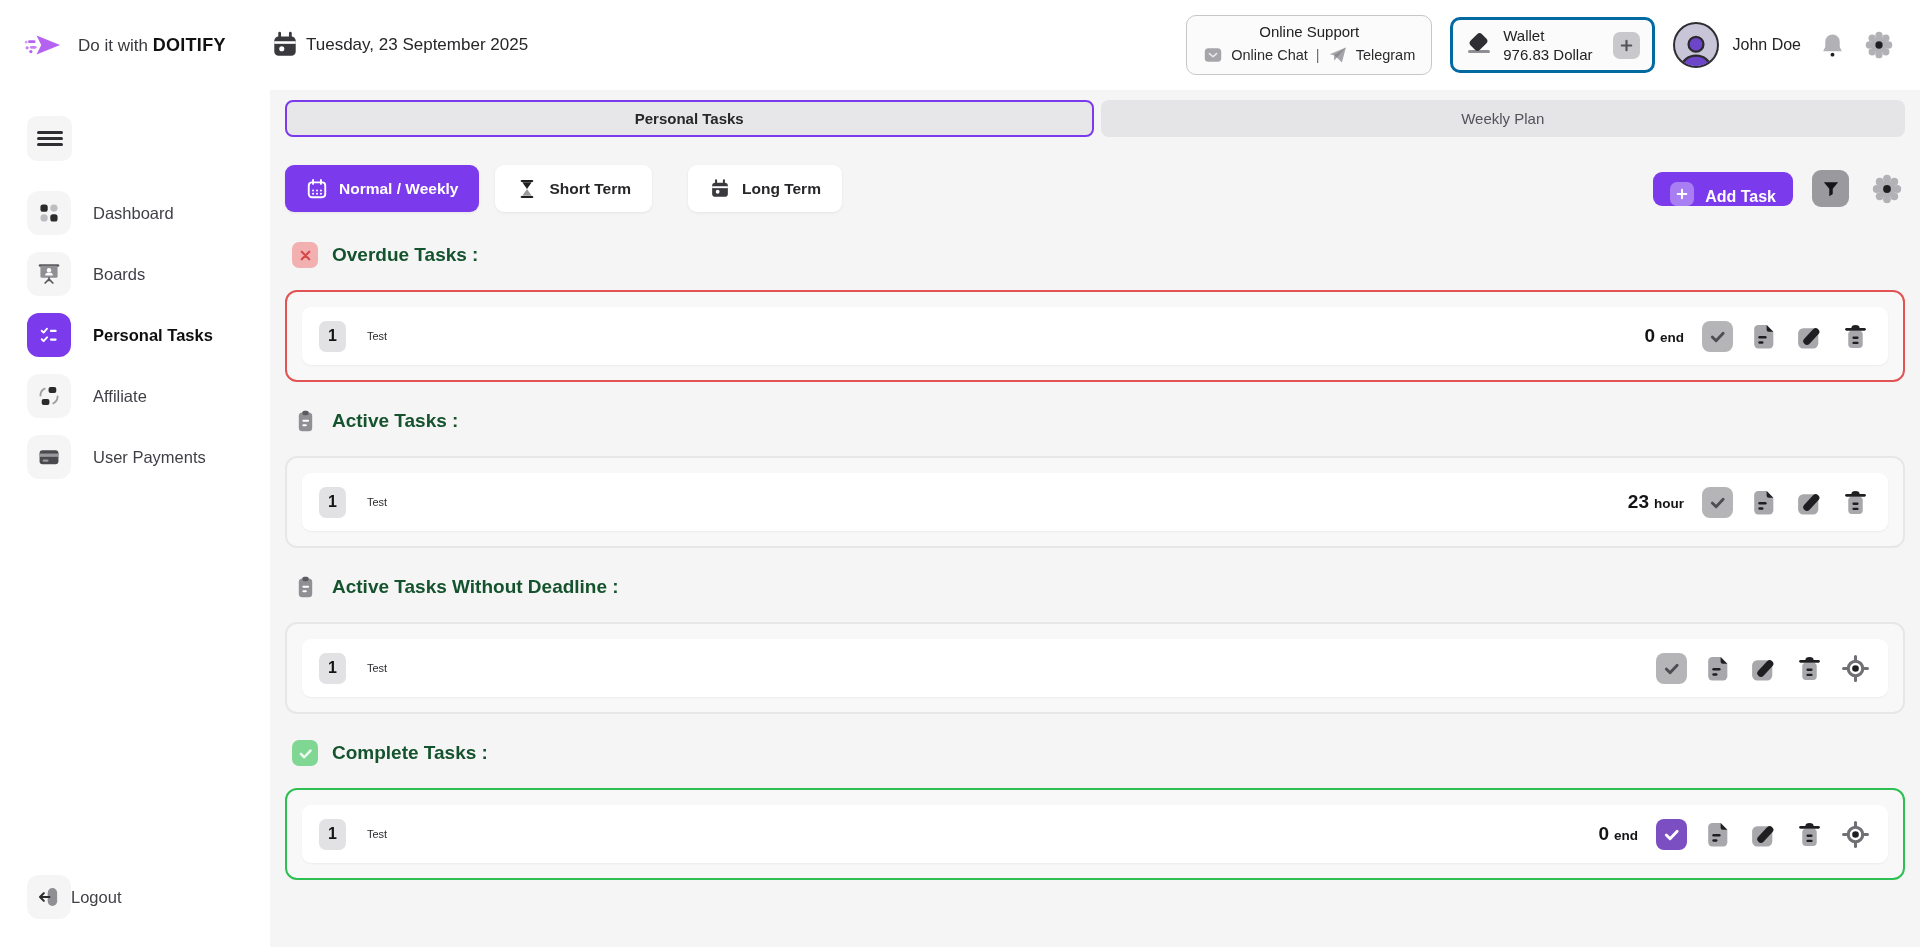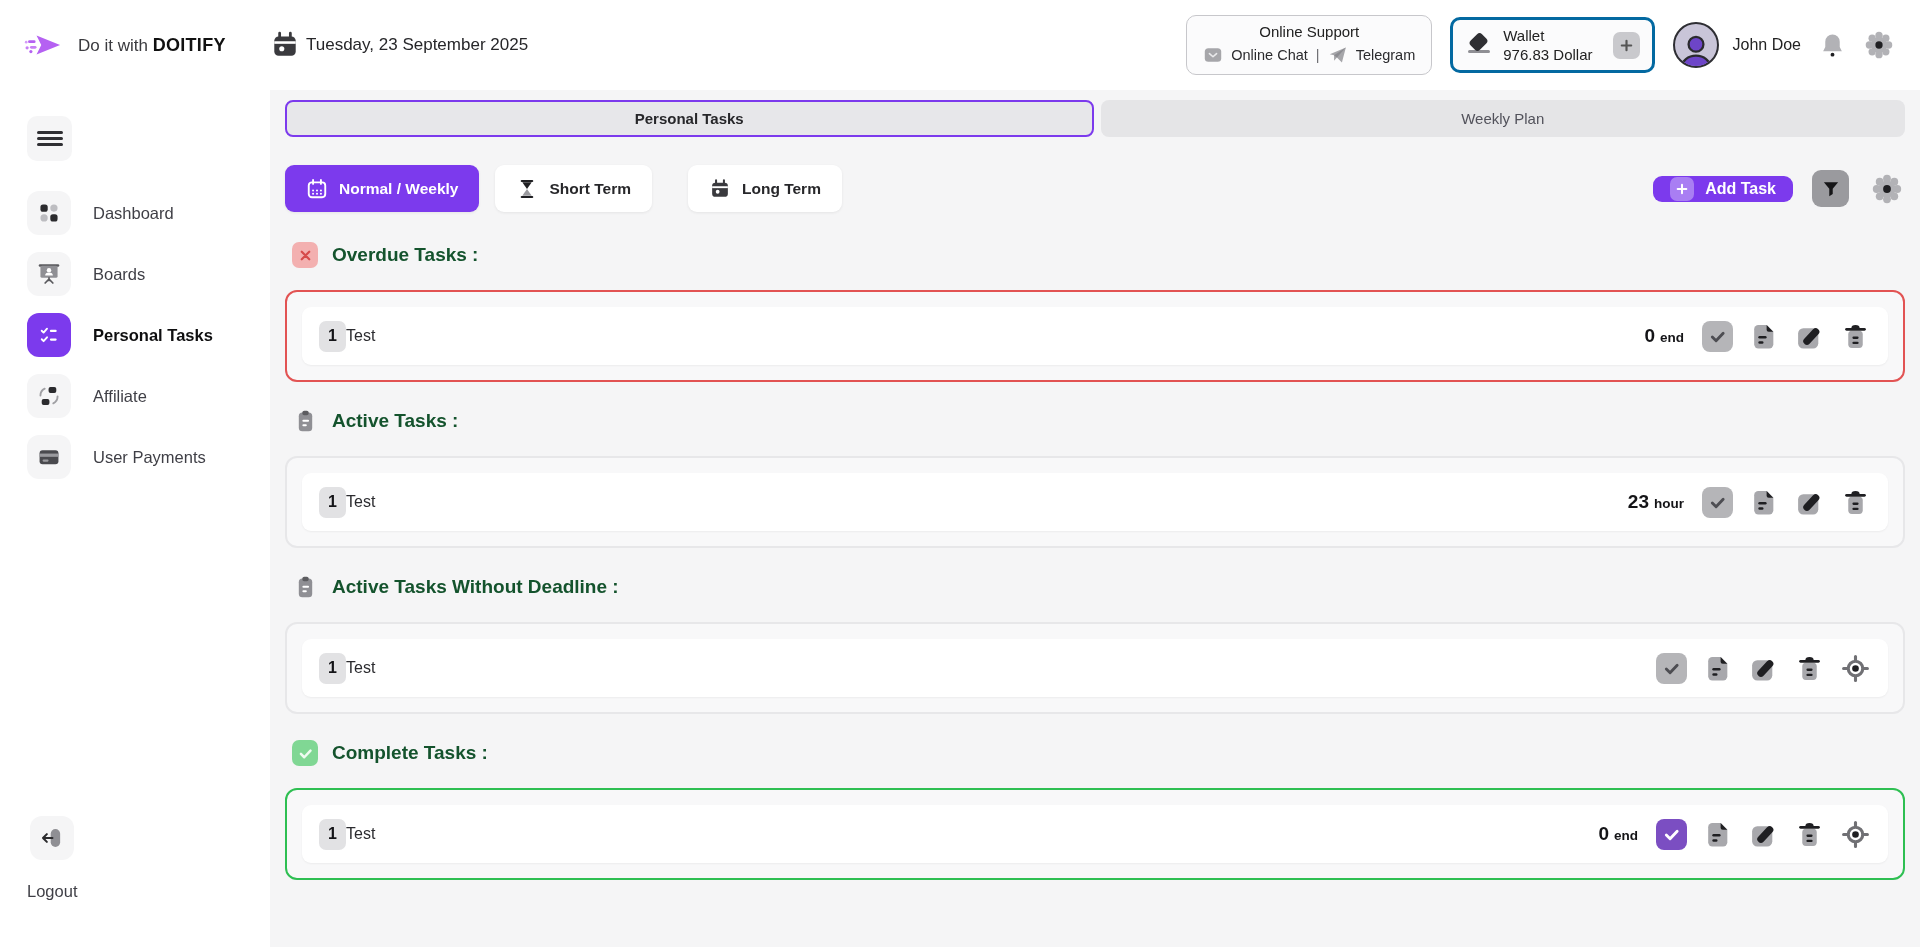--- a/index.html
+++ b/index.html
@@ -45,43 +45,43 @@
   .hamburger { margin:26px 0 0 27px; width:45px; height:45px; background:#f5f5f6; border:none;
                border-radius:10px; display:grid; place-items:center; cursor:pointer; }
   .hamburger span { display:block; width:26px; height:3px; background:#2f2f33; border-radius:2px; margin:3px 0; }
   .nav { margin-top:30px; }
   .nav-item { display:flex; align-items:center; gap:22px; padding-left:27px; margin-bottom:17px; cursor:pointer; }
   .nav-ico { width:44px; height:44px; border-radius:12px; background:#f5f5f6; display:grid; place-items:center; flex:none; }
   .nav-ico svg { width:24px; height:24px; }
   .nav-label { font-size:16.5px; color:#3f3f46; }
   .nav-item.active .nav-ico { background:#7c3aed; }
   .nav-item.active .nav-label { font-weight:700; color:#0f0f10; }
-  .logout { position:absolute; left:27px; bottom:46px; display:flex; align-items:center; gap:22px;
-            background:none; border:none; cursor:pointer;flex-direction:column; }
+  .logout { position:absolute; left:27px; bottom:28px; display:flex; align-items:center; 
+            background:none; border:none; cursor:pointer; }
   .logout .nav-ico { background:#f5f5f6; }
   .logout .nav-label { font-size:16.5px; }
 
   
   .main { position:absolute; top:90px; left:270px; right:0; bottom:0; background:#f5f5f6; padding:10px 15px 0; }
   .tabs { display:flex; gap:7px; height:37px; margin-bottom:28px; }
   .tab { flex:1; display:flex; align-items:center; justify-content:center; border-radius:8px;
          background:#e5e5e7; font-size:15px; color:#52525b; cursor:pointer; }
   .tab.active { border:2px solid #7c3aed; background:#e7e7ea; color:#27272a; font-weight:700; }
 
   .toolbar { display:flex; align-items:center; height:47px; margin-bottom:30px; }
   .filter { display:flex; align-items:center; gap:11px; height:47px; padding:0 21px; border:none;
             border-radius:9px; background:#fff; font-family:inherit; font-size:15.5px; font-weight:600;
             color:#27272a; box-shadow:0 1px 3px rgba(0,0,0,.07); margin-right:16px; cursor:pointer; }
   .filter svg { width:22px; height:22px; }
   .filter.active { background:#7c3aed; color:#fff; font-weight:700; }
   .filter:nth-child(3) { margin-left:20px; }
   .tool-right { margin-left:auto; display:flex; align-items:center; gap:19px; }
-  .add-task { height:26px; padding:0 17px; background:#7c3aed; border:none; border-radius:9px;
+  .add-task { height:34px; padding:0 17px; background:#7c3aed; border:none; border-radius:9px;
               color:#fff; font-family:inherit; font-size:16px; font-weight:600;
-              display:flex; align-items:center; gap:11px; cursor:pointer; }
+              display:flex; align-items:flex-end; gap:11px; cursor:pointer; }
   .add-plus { width:24px; height:24px; border-radius:7px; background:rgba(255,255,255,.35); display:grid; place-items:center; }
   .add-plus svg { width:12px; height:12px; color:#fff; }
   .funnel-btn { width:37px; height:37px; border:none; border-radius:9px; background:#9a9a9e;
                 display:grid; place-items:center; cursor:pointer; }
   .funnel-btn svg { width:18px; height:18px; color:#151517; }
   .gear-btn2 { width:37px; height:37px; border:none; background:none; display:grid; place-items:center; cursor:pointer; }
   .gear-btn2 svg { width:32px; height:32px; }
 
   
   .task-section { margin-bottom:26px; }
@@ -93,21 +93,21 @@
   .section-badge.gray { background:transparent; width:26px; }
   .section-badge.gray svg { width:25px; height:25px; }
   .section-title { font-size:19px; font-weight:700; color:#14532d; }
   .section-box { border:2px solid #e7e7e9; border-radius:12px; background:#f8f8f9; padding:15px; }
   .task-section.red  .section-box { border-color:#e25353; }
   .task-section.green .section-box { border-color:#2ebf52; }
   .task-row { height:58px; background:#fff; border-radius:9px; display:flex; align-items:center;
               padding:0 17px; box-shadow:0 1px 2px rgba(0,0,0,.05); }
   .task-num { min-width:27px; height:31px; padding:0 5px; background:#e2e2e4; border-radius:7px;
               display:grid; place-items:center; font-weight:700; font-size:16px; color:#141417; }
-  .task-name { font-size:16px; color:#2b2b2f; }
+  .task-name { margin-left:21px; font-size:11px; color:#2b2b2f; }
   .task-right { margin-left:auto; display:flex; align-items:center; gap:15px; }
   .task-duration { display:flex; align-items:baseline; gap:5px; margin-right:3px; color:#141417; }
   .dur-val { font-size:19px; font-weight:700; }
   .dur-unit { font-size:13.5px; font-weight:700; }
   .task-check { width:31px; height:31px; border:none; border-radius:8px; background:#b5b5b8;
                 display:grid; place-items:center; cursor:pointer; color:#4d4d52; }
   .task-check svg { width:17px; height:17px; }
   .task-check.checked { background:#7b4ec2; color:#fff; }
   .icon-btn { width:31px; height:31px; border:none; background:none; display:grid; place-items:center; cursor:pointer; }
   .icon-btn svg { width:29px; height:29px; }

